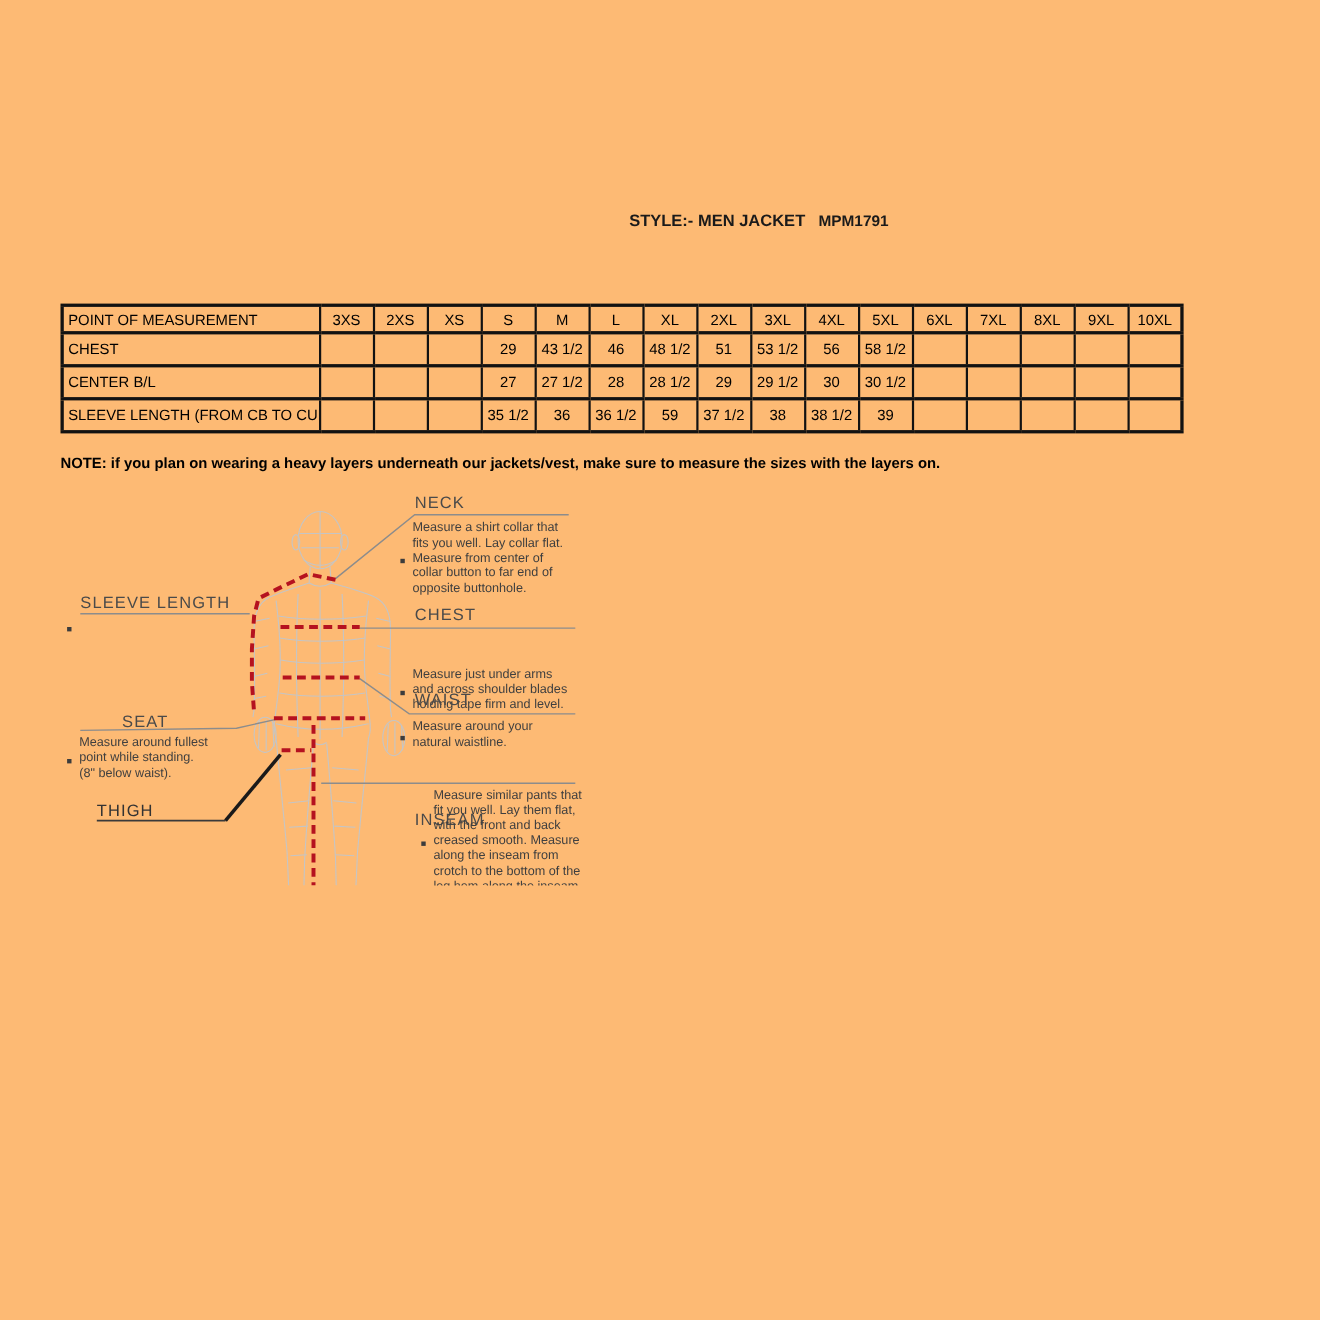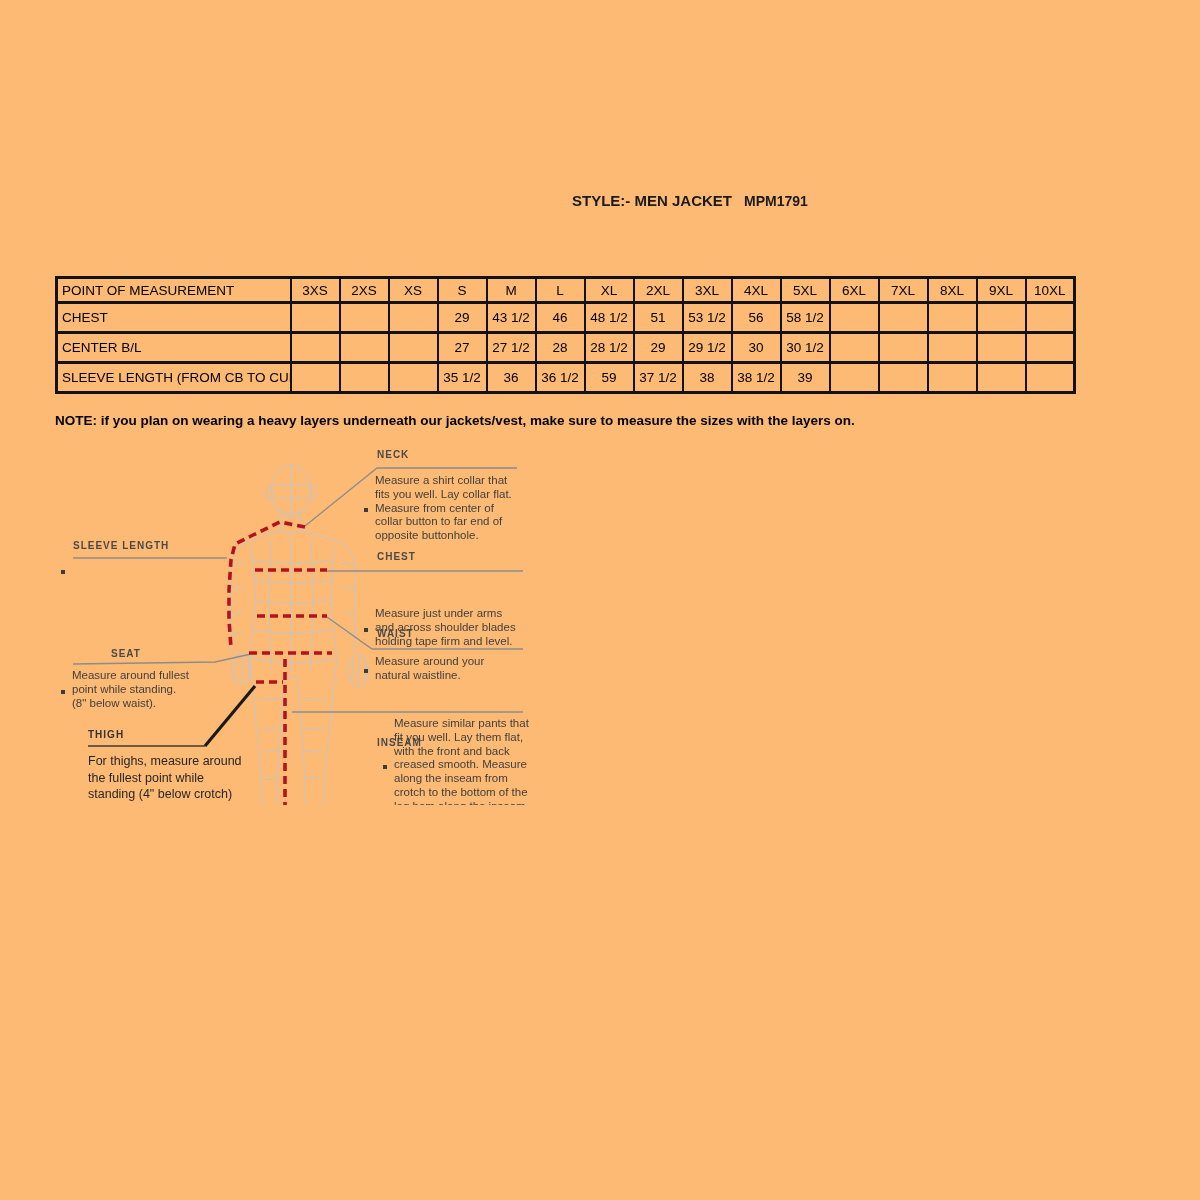--- a/index.html
+++ b/index.html
@@ -21,21 +21,21 @@
     height:30px; padding:0; overflow:hidden; white-space:nowrap; }
   #size-table thead th { height:25px; }
   #size-table th.row-label, #size-table td.row-label { text-align:left; padding-left:4px; }
 
   
   #note-line { position:absolute; left:55px; top:413px; font-size:13.5px; font-weight:bold; color:#000; white-space:nowrap; }
 
   
   #guide { position:absolute; left:55px; top:440px; width:492px; height:365px; overflow:hidden; }
   #guide svg { position:absolute; left:0; top:0; }
-  .guide-heading { position:absolute; font-size:10px; font-weight:bold; letter-spacing:1px; color:#4a4a4a; white-space:nowrap; }
+  .guide-heading { position:absolute; font-size:15px; font-weight:normal; letter-spacing:1px; color:#4a4a4a; white-space:nowrap; }
   .note-item { position:absolute; display:flex; gap:7px; align-items:center; }
   .bullet { flex:0 0 auto; width:4px; height:4px; background:#3c3c3c; margin-top:4px; }
   .guide-text { font-size:11.5px; line-height:13.8px; color:#3f3f3f; white-space:pre-line; }
   .thigh-text .guide-text { font-size:12.5px; line-height:16.5px; color:#262626; }
 
   .stroke-figure { stroke:#c5c5c5; stroke-width:1; fill:none; }
   .stroke-dash { stroke:#b5121f; stroke-width:3.6; fill:none; stroke-dasharray:8 5; }
   .stroke-callout { stroke:#8c8c8c; stroke-width:1.3; fill:none; }
   .stroke-thigh { stroke:#1a1a1a; stroke-width:3.2; fill:none; }
   .stroke-thigh-under { stroke:#3a3a3a; stroke-width:1.6; fill:none; }
@@ -208,25 +208,20 @@
 
     <div class="guide-heading" style="left:18px; top:208px;margin-left:38px;">SEAT</div>
     <div class="note-item" style="left:6px; top:229px; width:168px;">
       <span class="bullet"></span>
       <span class="guide-text">Measure around fullest
 point while standing.
 (8" below waist).</span>
     </div>
 
     <div class="guide-heading" style="left:33px; top:289px; color:#333;">THIGH</div>
-    <div class="note-item thigh-text" style="left:33px; top:313px; width:168px;">
-      <span class="guide-text">For thighs, measure around
-the fullest point while
-standing (4" below crotch)</span>
-    </div>
 
     <div class="guide-heading" style="left:322px; top:9px;">NECK</div>
     <div class="note-item" style="left:309px; top:34px; width:172px;">
       <span class="bullet"></span>
       <span class="guide-text">Measure a shirt collar that
 fits you well. Lay collar flat.
 Measure from center of
 collar button to far end of
 opposite buttonhole.</span>
     </div>

